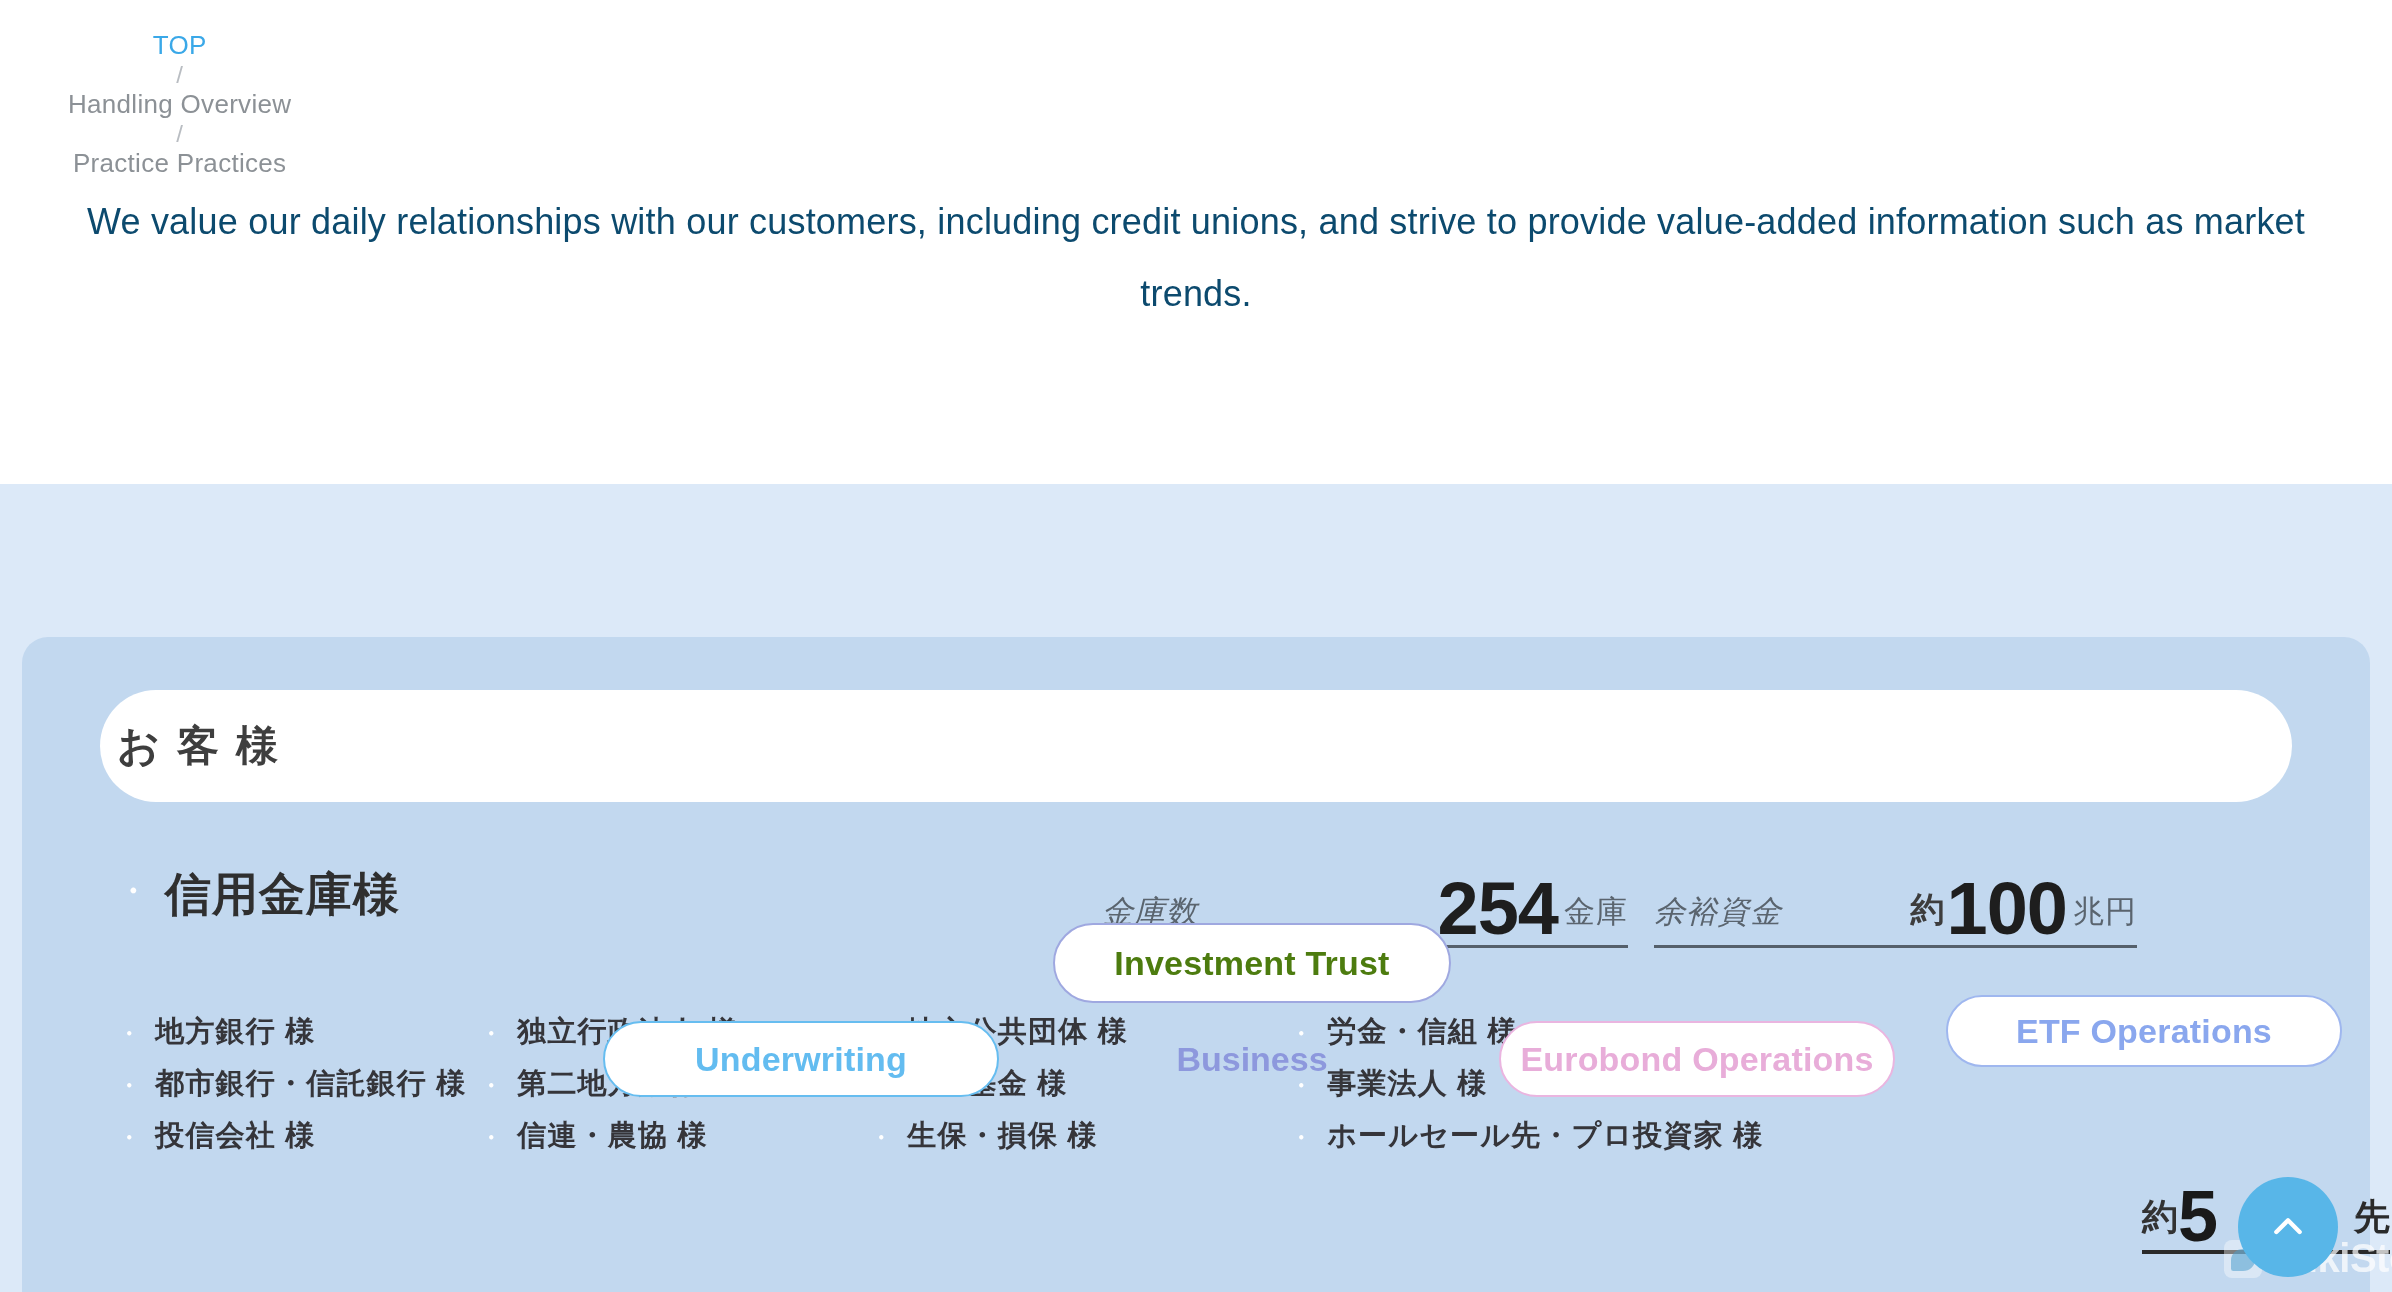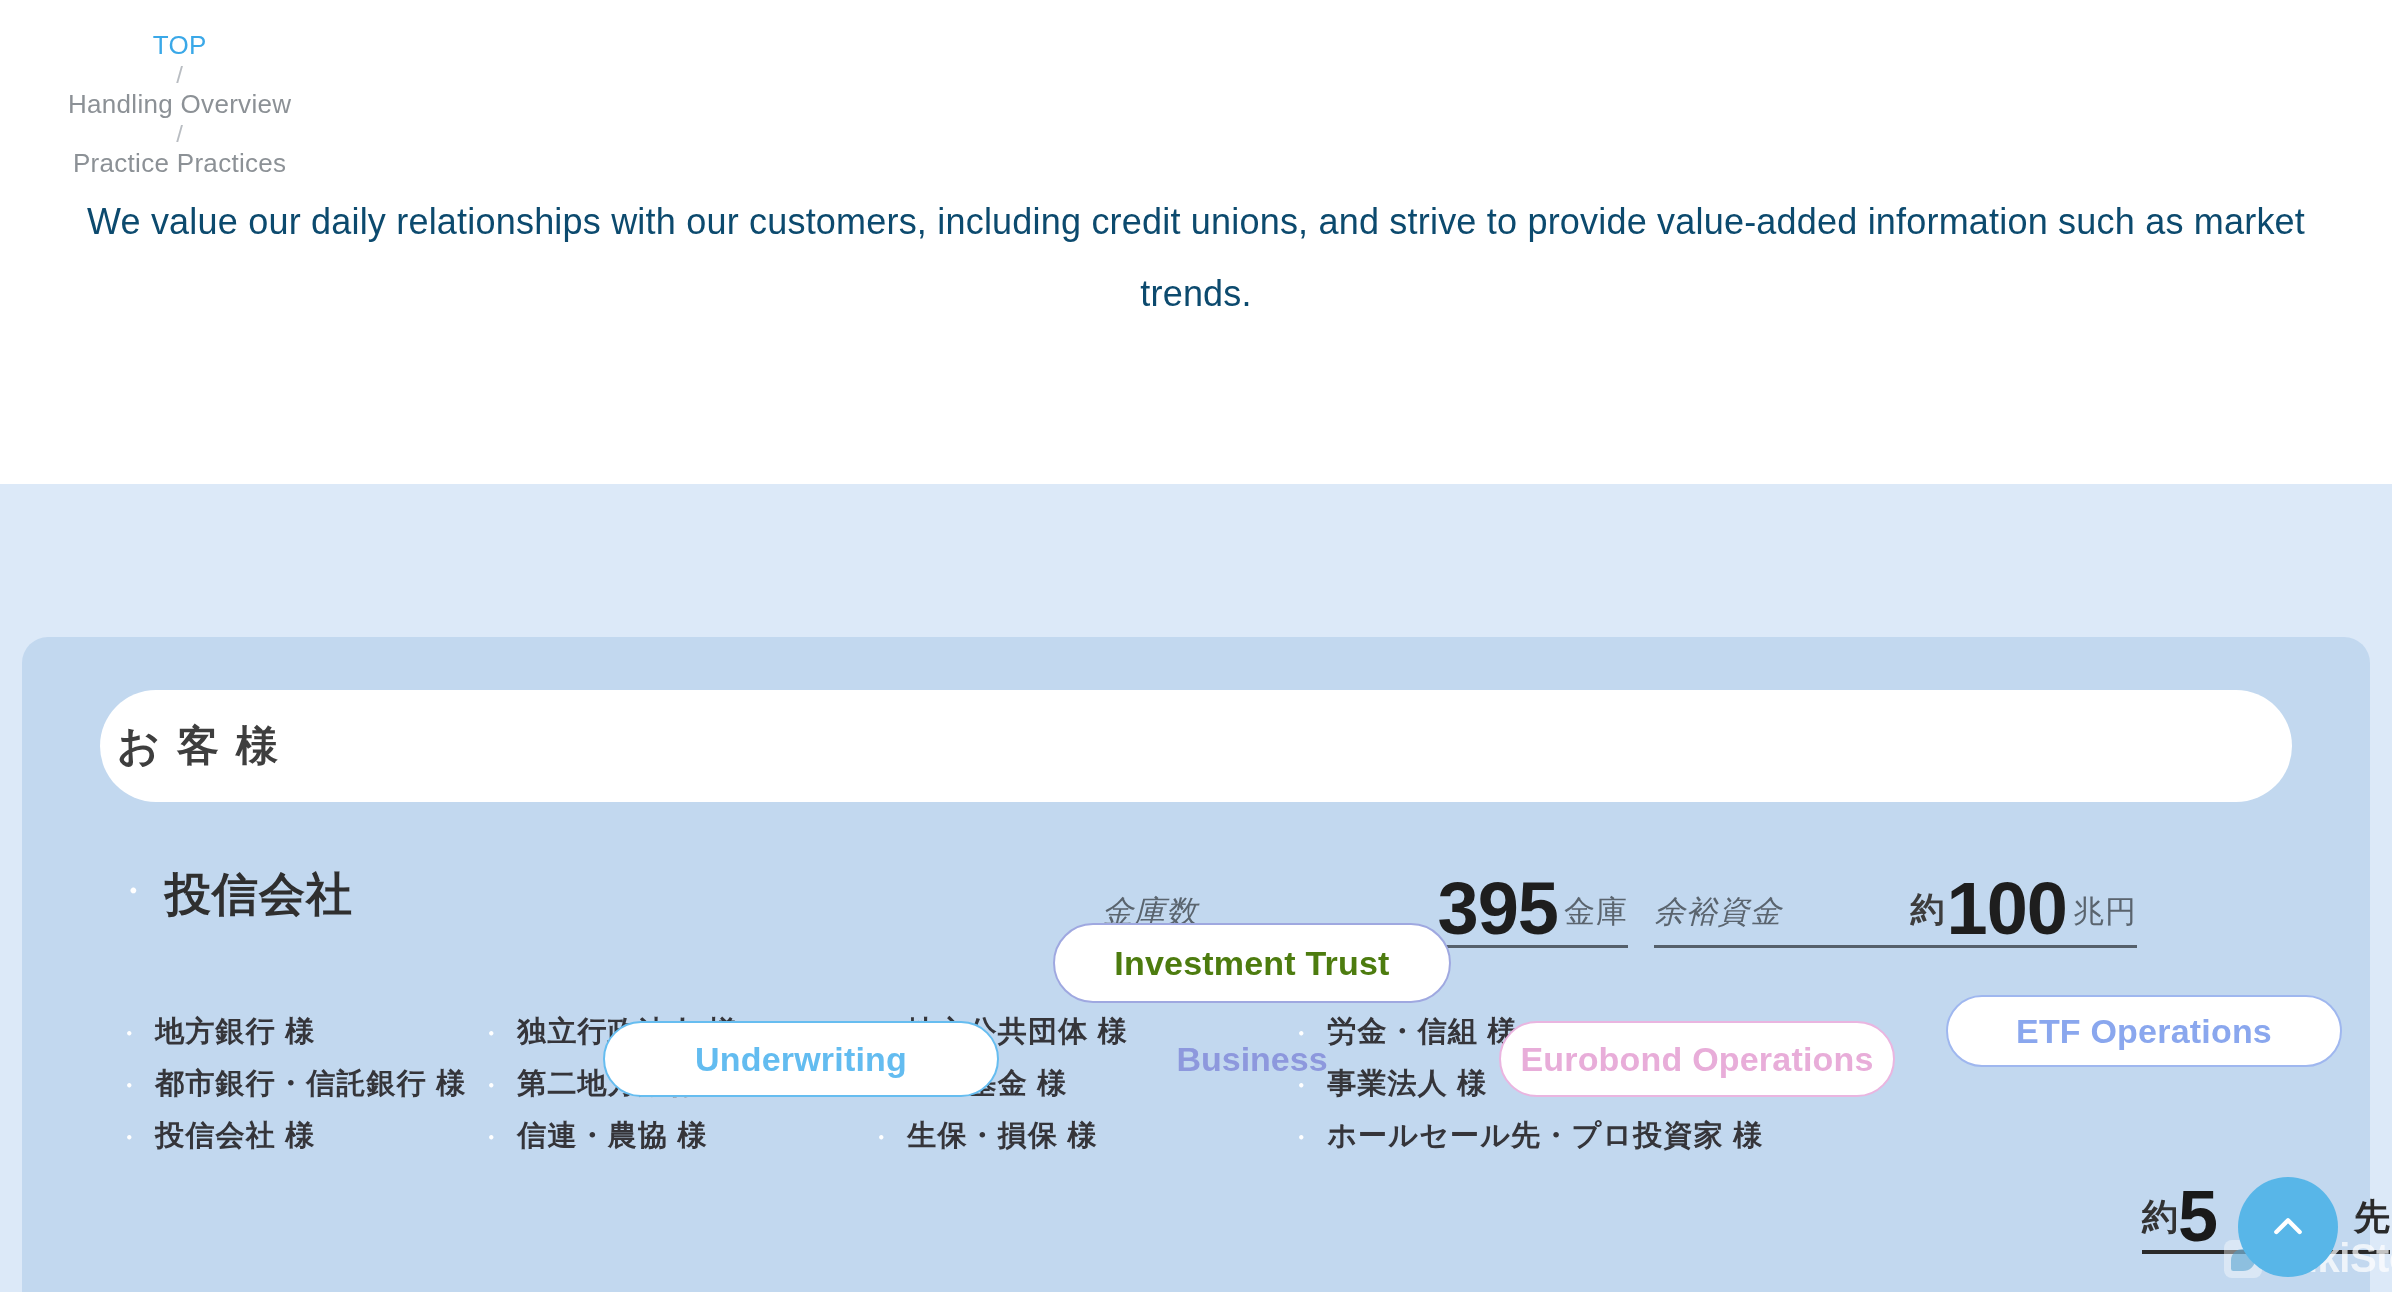--- a/index.html
+++ b/index.html
@@ -408,27 +408,27 @@
     <div class="pill pill-etf">ETF Operations</div>
   </div>
 
   <div class="customer-banner">
     <span class="customer-banner-label">お客様</span>
   </div>
 
   <div class="primary-row">
     <div class="primary-name">
       <span class="dot">・</span>
-      <span>投信会社</span>
+      <span>信用金庫様</span>
     </div>
 
     <div class="stat-group stat-g1">
       <span class="stat-label">金庫数</span>
       <span class="stat-spacer"></span>
-      <span class="stat-value">395</span>
+      <span class="stat-value">254</span>
       <span class="stat-unit">金庫</span>
     </div>
 
     <div class="stat-group stat-g2">
       <span class="stat-label">余裕資金</span>
       <span class="stat-spacer"></span>
       <span class="stat-approx">約</span>
       <span class="stat-value">100</span>
       <span class="stat-unit">兆円</span>
     </div>

